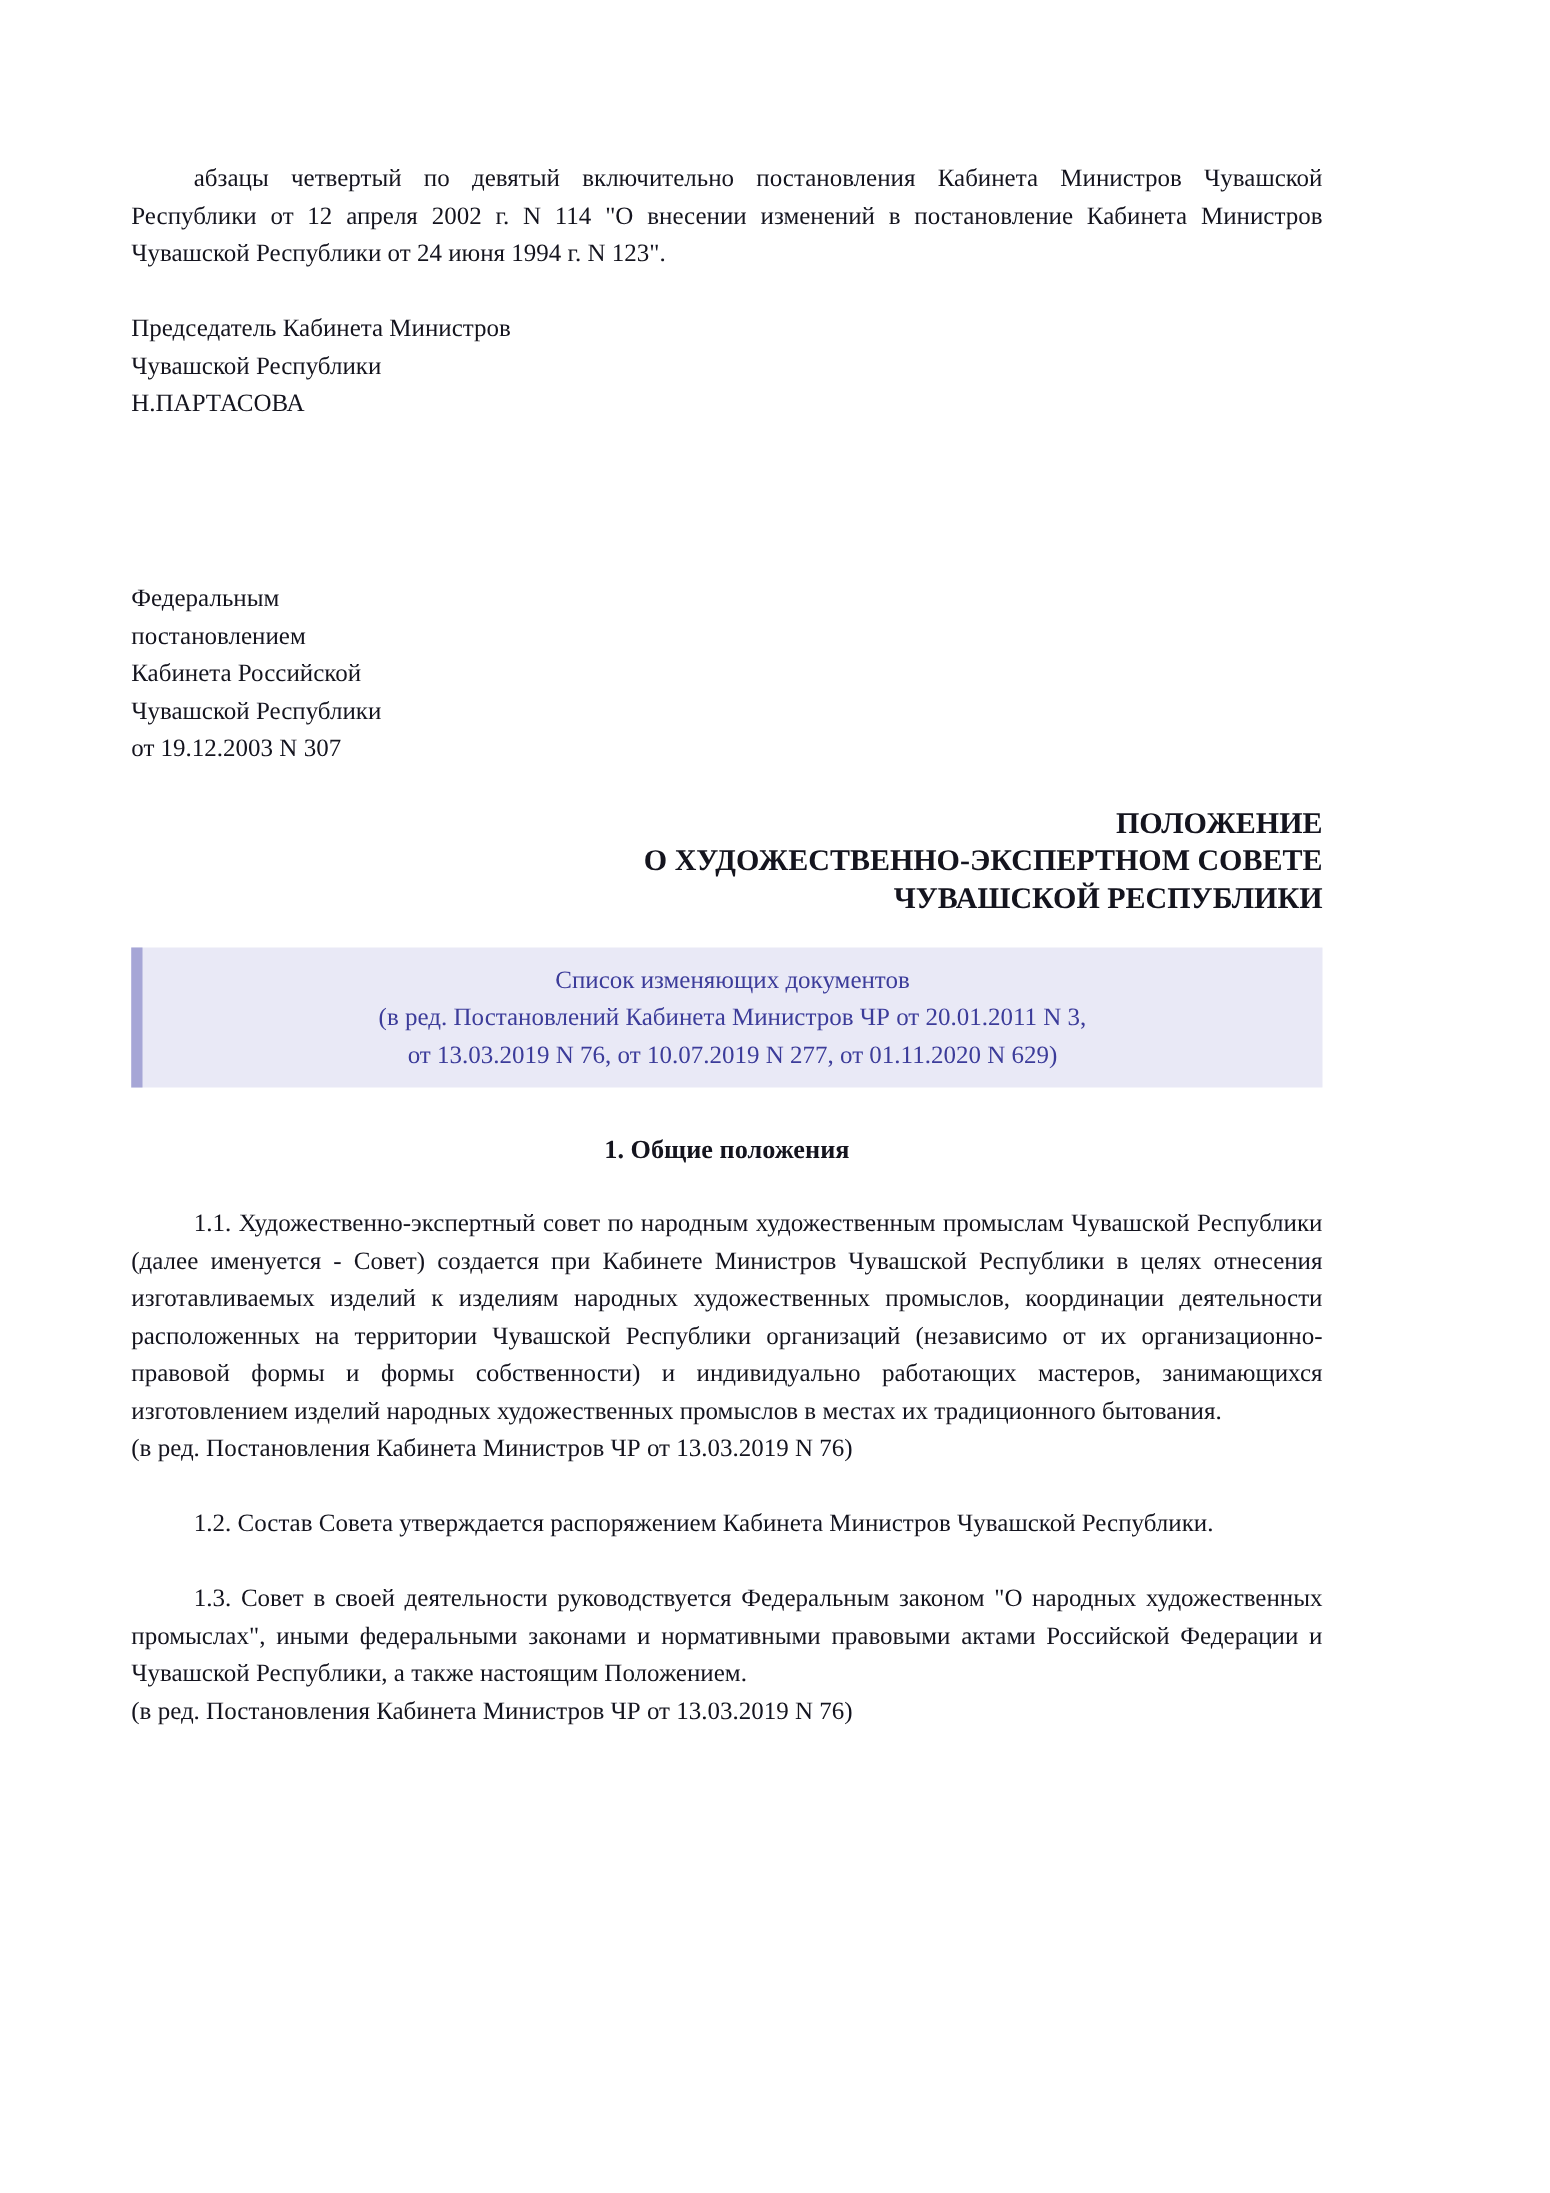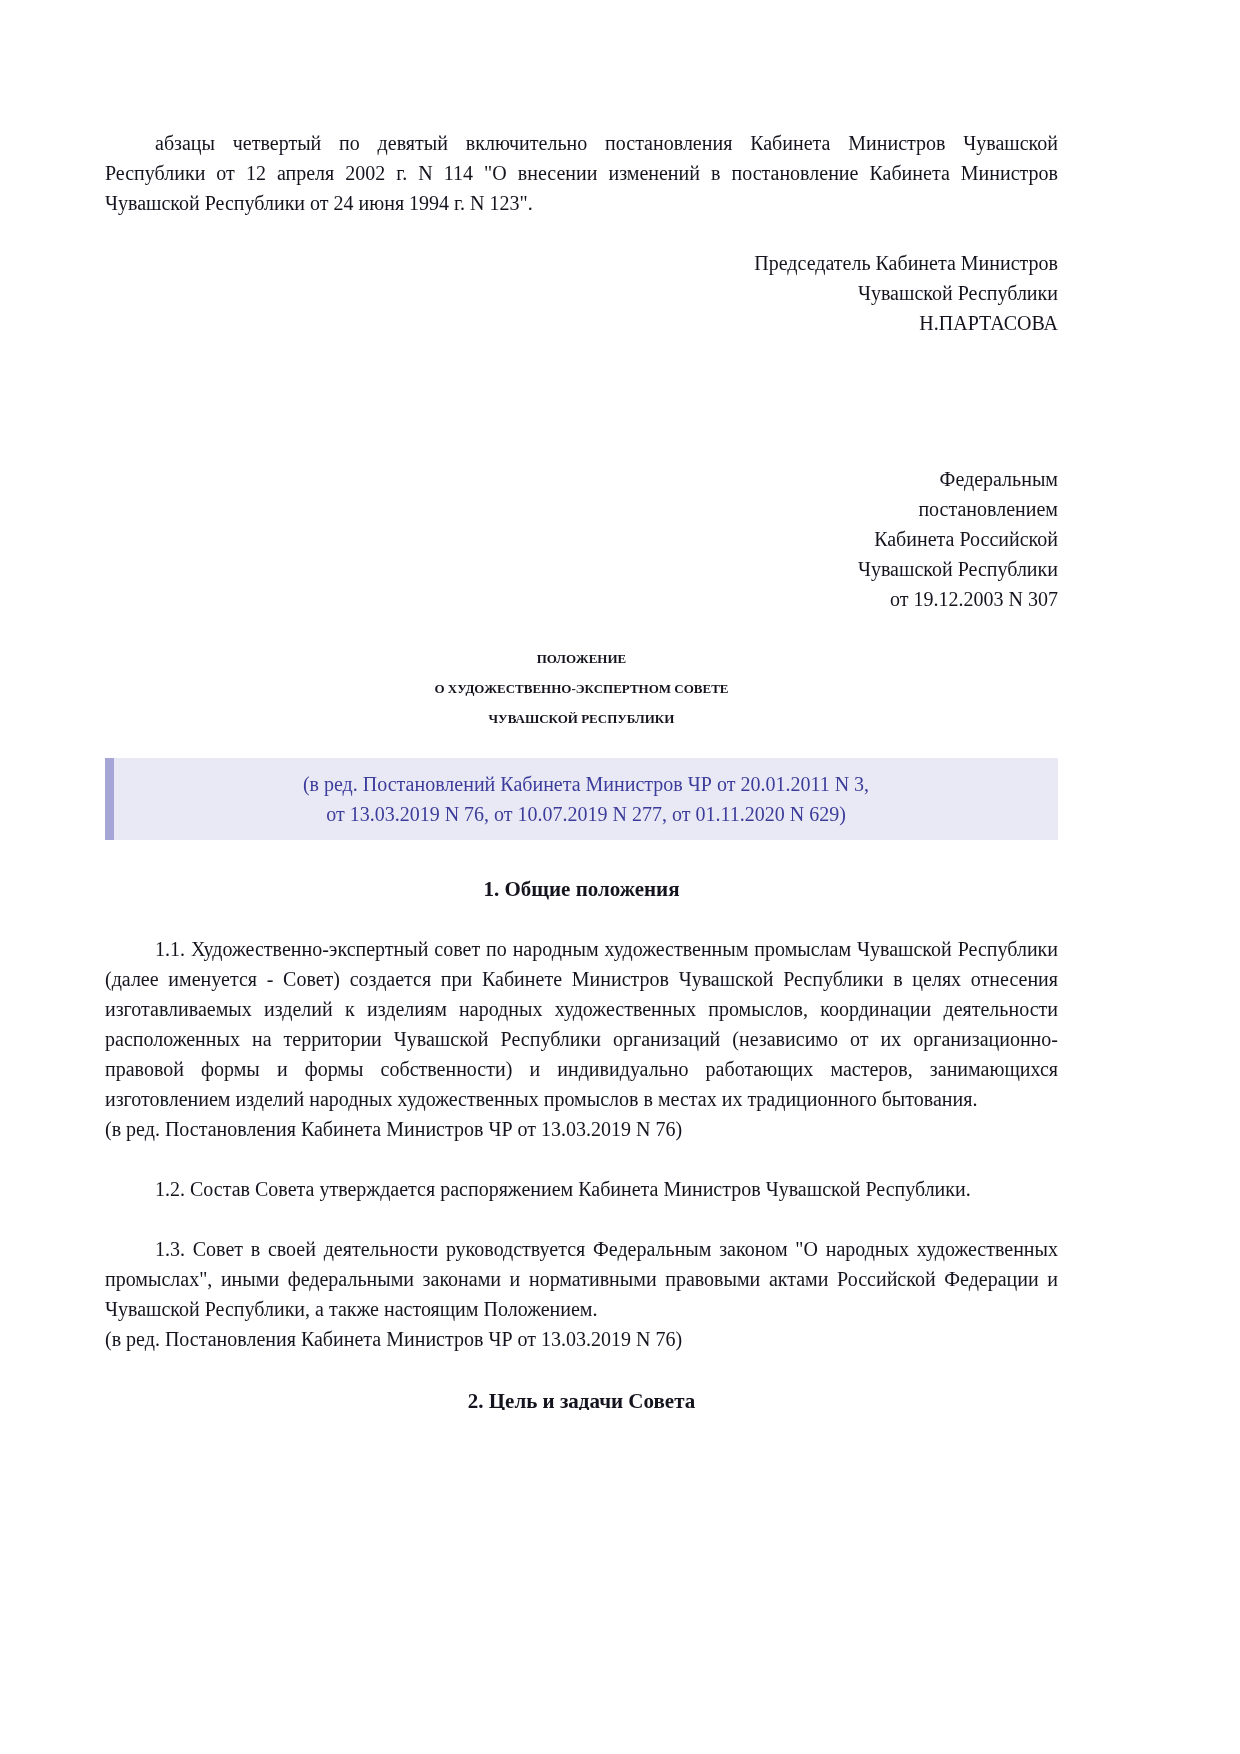--- a/index.html
+++ b/index.html
@@ -18,32 +18,32 @@
     font-size: 20px;
     line-height: 30px;
     color: #14141e;
     overflow: hidden;
   }
   .para {
     margin: 0;
     text-align: justify;
   }
   .indent { text-indent: 50px; }
-  .right  { text-align: right; }
+  .right  { text-align: left; }
 
   .intro    { margin-bottom: 30px; }
   .sig      { margin-bottom: 126px; }
   .approval { margin-bottom: 30px; }
 
   .doc-title {
     margin-bottom: 24px;
     font-weight: bold;
-    font-size: 13px;
+    font-size: 24px;
     line-height: 30px;
-    text-align: center;
+    text-align: right;
   }
 
   .amendments {
     box-sizing: border-box;
     margin-bottom: 34px;
     padding: 11px 14px 11px 14px;
     background: #e9e9f6;
     border-left: 9px solid #a6a6d6;
     color: #3c3c9a;
     text-align: center;
@@ -82,20 +82,21 @@
     <div>от 19.12.2003 N 307</div>
   </div>
 
   <div class="doc-title">
     <div>ПОЛОЖЕНИЕ</div>
     <div>О ХУДОЖЕСТВЕННО-ЭКСПЕРТНОМ СОВЕТЕ</div>
     <div>ЧУВАШСКОЙ РЕСПУБЛИКИ</div>
   </div>
 
   <div class="amendments">
+    <div>Список изменяющих документов</div>
     <div>(в ред. Постановлений Кабинета Министров ЧР от 20.01.2011 N 3,</div>
     <div>от 13.03.2019 N 76, от 10.07.2019 N 277, от 01.11.2020 N 629)</div>
   </div>
 
   <div class="section-heading">1. Общие положения</div>
 
   <p class="para indent">1.1. Художественно-экспертный совет по народным художественным промыслам Чувашской Республики (далее именуется - Совет) создается при Кабинете Министров Чувашской Республики в целях отнесения изготавливаемых изделий к изделиям народных художественных промыслов, координации деятельности расположенных на территории Чувашской Республики организаций (независимо от их организационно-правовой формы и формы собственности) и индивидуально работающих мастеров, занимающихся изготовлением изделий народных художественных промыслов в местах их традиционного бытования.</p>
 
   <p class="para note">(в ред. Постановления Кабинета Министров ЧР от 13.03.2019 N 76)</p>
 

